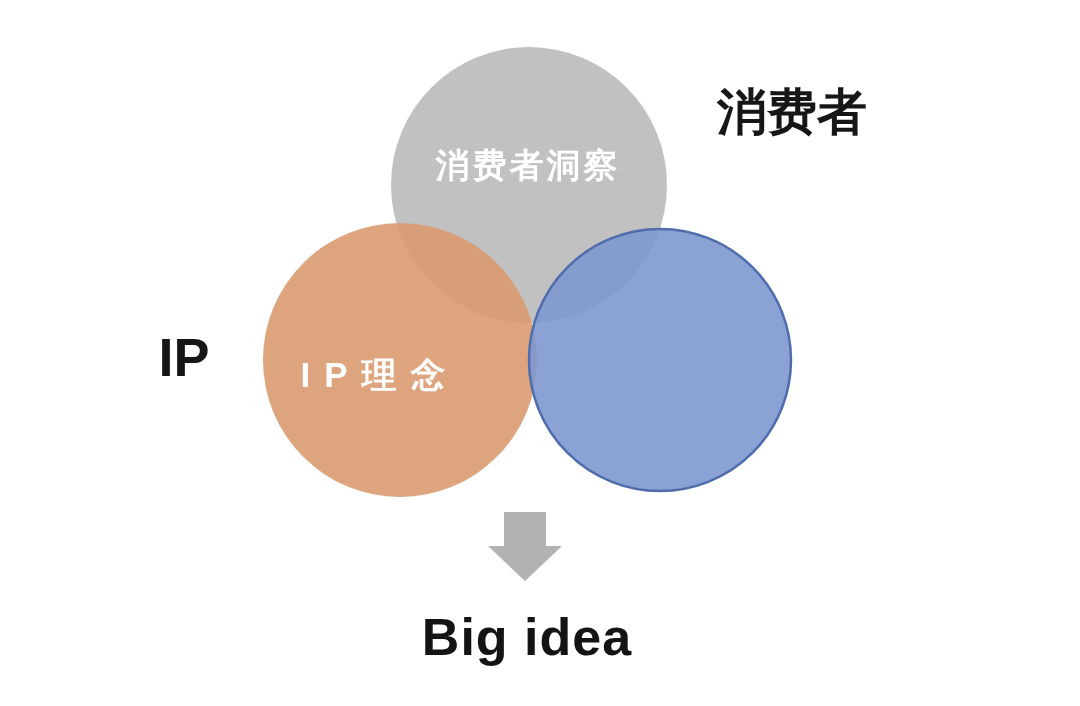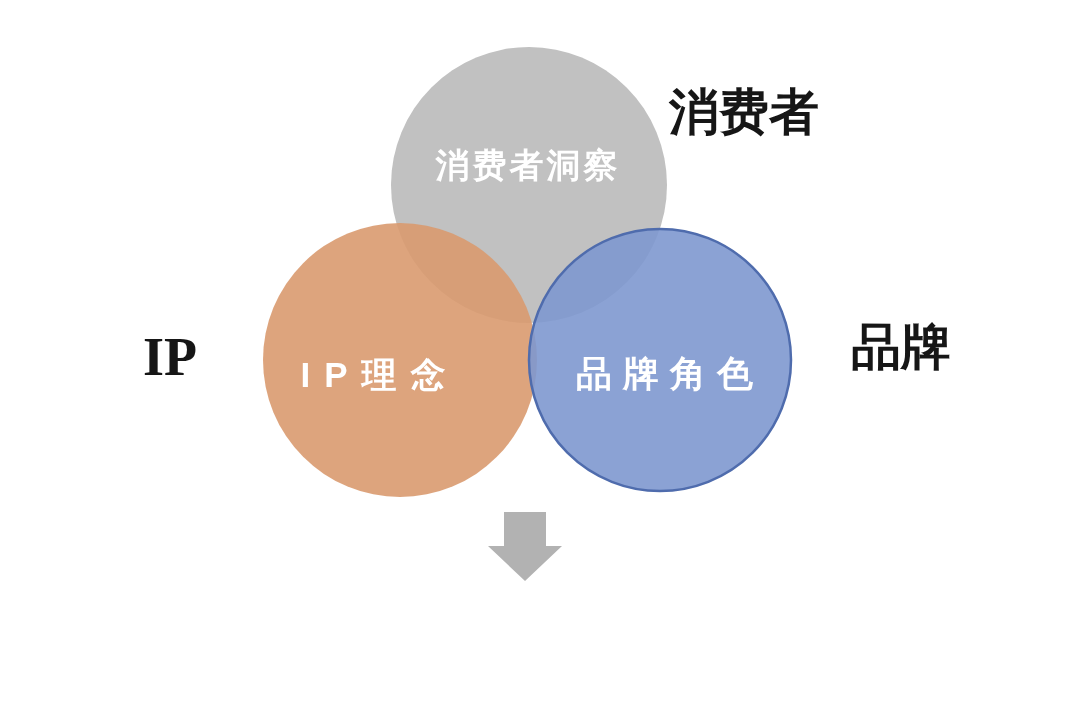--- a/index.html
+++ b/index.html
@@ -32,22 +32,22 @@
     color: #ffffff;
     font-weight: 600;
   }
   .outer-label {
     color: #161616;
     font-weight: 700;
   }
   .lbl-consumer-insight { left: 528px; top: 165px; font-size: 34px; letter-spacing: 3px; }
   .lbl-ip-concept       { left: 380px; top: 374px; font-size: 35px; letter-spacing: 14px; }
   .lbl-brand-role       { left: 670px; top: 374px; font-size: 36px; letter-spacing: 11px; }
-  .lbl-consumer         { left: 744px; top: 112px; font-size: 50px; }
-  .lbl-ip               { left: 170px; top: 357px; font-size: 54px; font-weight: 600; font-family: Liberation Serif, serif; }
+  .lbl-consumer         { left: 792px; top: 112px; font-size: 50px; }
+  .lbl-ip               { left: 184px; top: 357px; font-size: 54px; font-weight: 600; }
   .lbl-brand            { left: 901px; top: 347px; font-size: 50px; }
   .lbl-bigidea          { left: 527px; top: 637px; font-size: 52px; font-weight: 600; color: #141414; letter-spacing: 1px; }
 </style>
 </head>
 <body>
 
 <div class="stage">
 
   <svg width="1080" height="706" viewBox="0 0 1080 706">
 
@@ -57,22 +57,21 @@
 
     <circle cx="660" cy="360" r="131" fill="#7e98cf" fill-opacity="0.9" stroke-width="2.5" stroke="#4f6cad"></circle>
 
     <polygon points="504,512 546,512 546,546 562,546 525,581 488,546 504,546" fill="#b2b2b2"></polygon>
   </svg>
 
   <div class="txt inner-label lbl-consumer-insight">消费者洞察</div>
 
   <div class="txt inner-label lbl-ip-concept">IP理念</div>
 
-  <div class="txt inner-label lbl-brand-role">品牌角色</div>
 
   <div class="txt outer-label lbl-consumer">消费者</div>
 
   <div class="txt outer-label lbl-ip">IP</div>
 
-  <div class="txt outer-label lbl-brand">品牌</div>
 
+  <div class="txt lbl-bigidea">Big idea</div>
 
 </div>
 
 </body></html>

